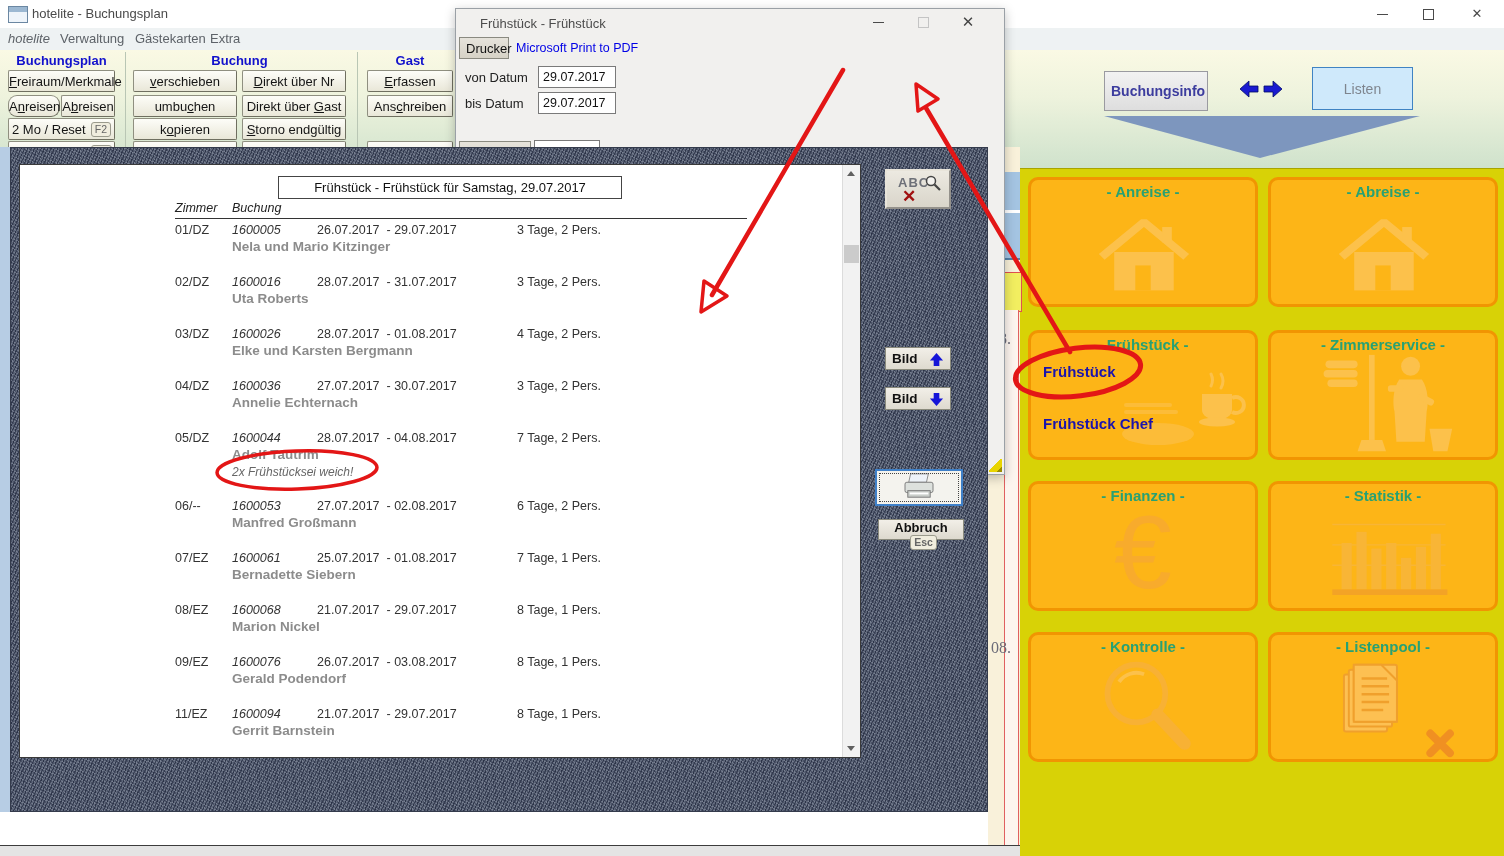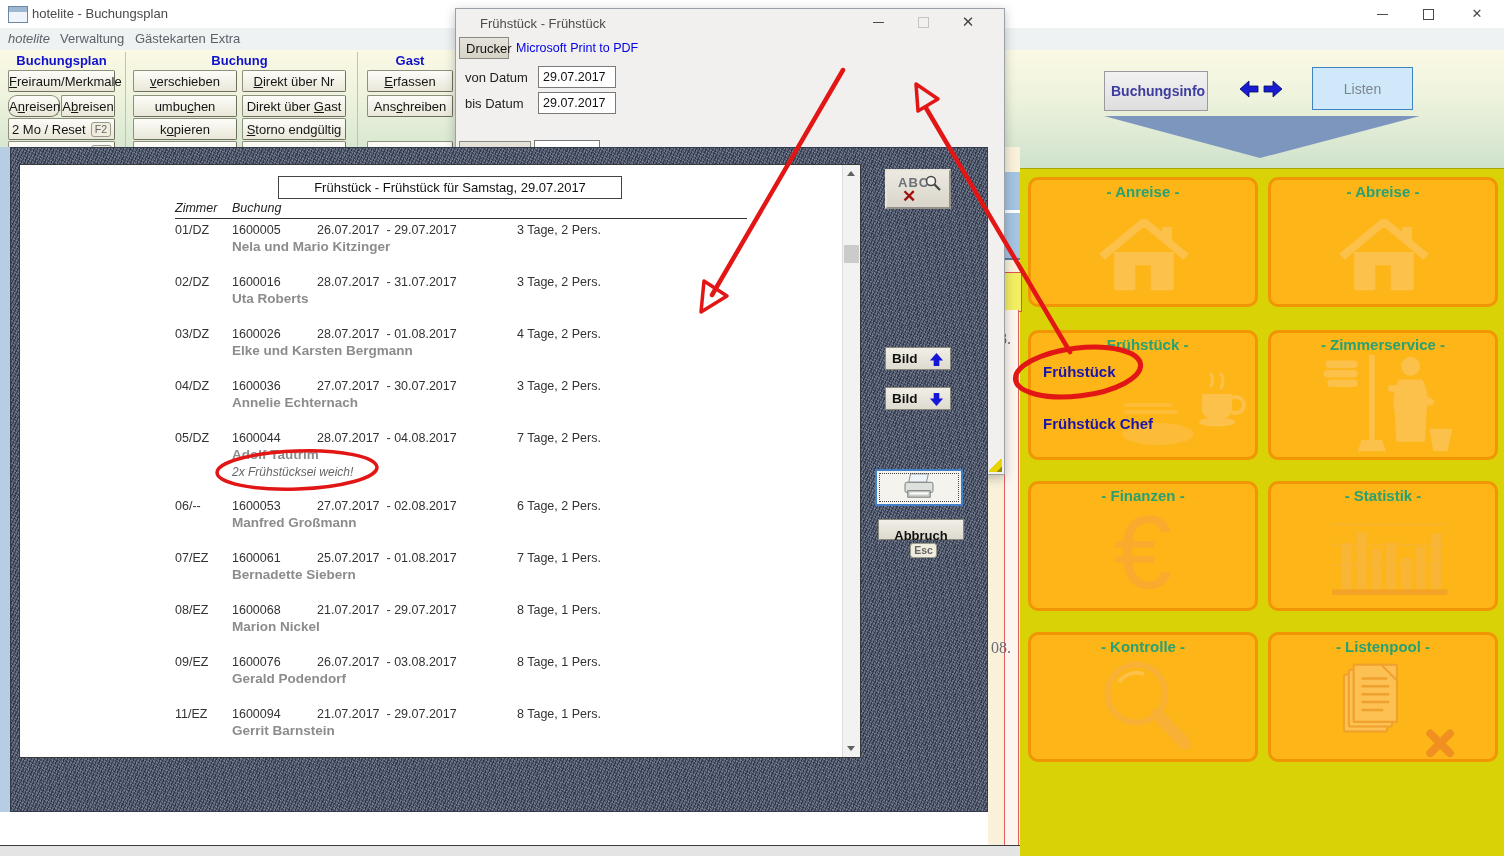--- a/index.html
+++ b/index.html
@@ -69,42 +69,42 @@
       repeating-linear-gradient(25deg, rgba(225,230,242,.20) 0 1px, transparent 1px 3px),
       repeating-linear-gradient(90deg, rgba(28,34,60,.28) 0 1px, transparent 1px 2px);}
   .page{position:absolute;left:8px;top:16px;width:840px;height:592px;background:#fff;border:1px solid #3a3a3a;}
   .page-title-box{position:absolute;left:258px;top:11px;width:342px;height:21px;border:1px solid #444;
     text-align:center;line-height:21px;font-size:13px;color:#111;}
   .colhead{position:absolute;top:36px;font-size:12.5px;font-style:italic;color:#222;}
   .head-rule{position:absolute;left:155px;top:53px;width:572px;height:1px;background:#333;}
   .rows{position:absolute;left:0;top:58px;width:820px;}
   .prow{position:relative;padding-top:15px;margin-bottom:19px;}
   .pc{position:absolute;top:0;font-size:12.5px;color:#333;}
-  .pc-room{left:155px;} .pc-no{left:212px;} .pc-dates{left:297px;white-space:pre;} .pc-stay{left:497px;}
+  .pc-room{left:155px;} .pc-no{left:212px;font-style:italic;} .pc-dates{left:297px;white-space:pre;} .pc-stay{left:497px;}
   .pname{margin-left:212px;font-weight:bold;color:#8c8c8c;font-size:13.5px;line-height:18px;}
   .pnote{margin-left:212px;font-style:italic;color:#666;font-size:12px;line-height:16px;}
   .pscroll{position:absolute;right:0;top:0;bottom:0;width:17px;background:#f2f2f2;border-left:1px solid #dcdcdc;}
   .chev{position:absolute;left:4px;width:0;height:0;border-left:4px solid transparent;border-right:4px solid transparent;}
   .chev-up{top:6px;border-bottom:5px solid #606060;}
   .chev-dn{bottom:6px;border-top:5px solid #606060;}
   .pthumb{position:absolute;left:1px;top:80px;width:15px;height:18px;background:#cbcbcb;}
 
   .abc-btn{position:absolute;left:874px;top:21px;width:66px;height:40px;background:linear-gradient(#ece9e1,#d9d5ca);
     border:2px outset #e8e4da;padding:0;}
   .abc-t{position:absolute;left:11px;top:4px;font-size:13px;font-weight:bold;color:#6d7078;letter-spacing:1px;}
   .abc-mag{position:absolute;right:7px;top:3px;}
   .abc-x{position:absolute;left:15px;top:15px;font-size:17px;font-weight:bold;color:#a01010;}
   .bild-btn{position:absolute;left:874px;width:66px;height:23px;background:linear-gradient(#f2efe8,#dedacf);
     border:1px solid #8a8a7c;font-weight:bold;font-size:13.5px;color:#111;text-align:left;padding:0 6px;
     font-family:"Liberation Sans",sans-serif;line-height:20px;}
   .bild-btn svg{position:absolute;right:6px;top:4px;}
   .print-btn{position:absolute;left:864px;top:321px;width:88px;height:37px;background:#f4f3ee;
     border:2px solid #3f80c8;outline:1px dotted #444;outline-offset:-5px;padding:0;}
   .abbruch{position:absolute;left:867px;top:371px;width:86px;height:21px;background:linear-gradient(#f2efe8,#ddd9ce);
-    border:1px solid #8a8a7c;font-weight:bold;font-size:13px;color:#111;font-family:"Liberation Sans",sans-serif;padding:8px;}
+    border:1px solid #8a8a7c;font-weight:bold;font-size:13px;color:#111;font-family:"Liberation Sans",sans-serif;padding:0;}
 
   
   .left-sliver{position:absolute;left:0;top:147px;width:10px;height:665px;background:#b7cde4;z-index:1;}
   .gap-strip{position:absolute;left:988px;top:147px;width:32px;height:698px;background:#f9f1da;z-index:2;}
   .gap-blue{position:absolute;left:15px;top:25px;width:17px;height:86px;background:#a4c4e2;border-bottom:2px solid #5580a8;}
   .gap-blue i{position:absolute;left:0;top:38px;width:17px;height:3px;background:#fff;}
   .gap-yellow{position:absolute;left:13px;top:125px;width:19px;height:38px;background:#f2ee60;border:1px solid #e05050;}
   .gap-col{position:absolute;left:16px;top:163px;width:13px;bottom:0;background:#fdf5ef;
     border-left:1px solid #e06060;border-right:1px solid #e06060;}
   .gap-lbl{position:absolute;left:3px;font-family:"Liberation Serif",serif;font-size:16px;color:#6b6b78;}

